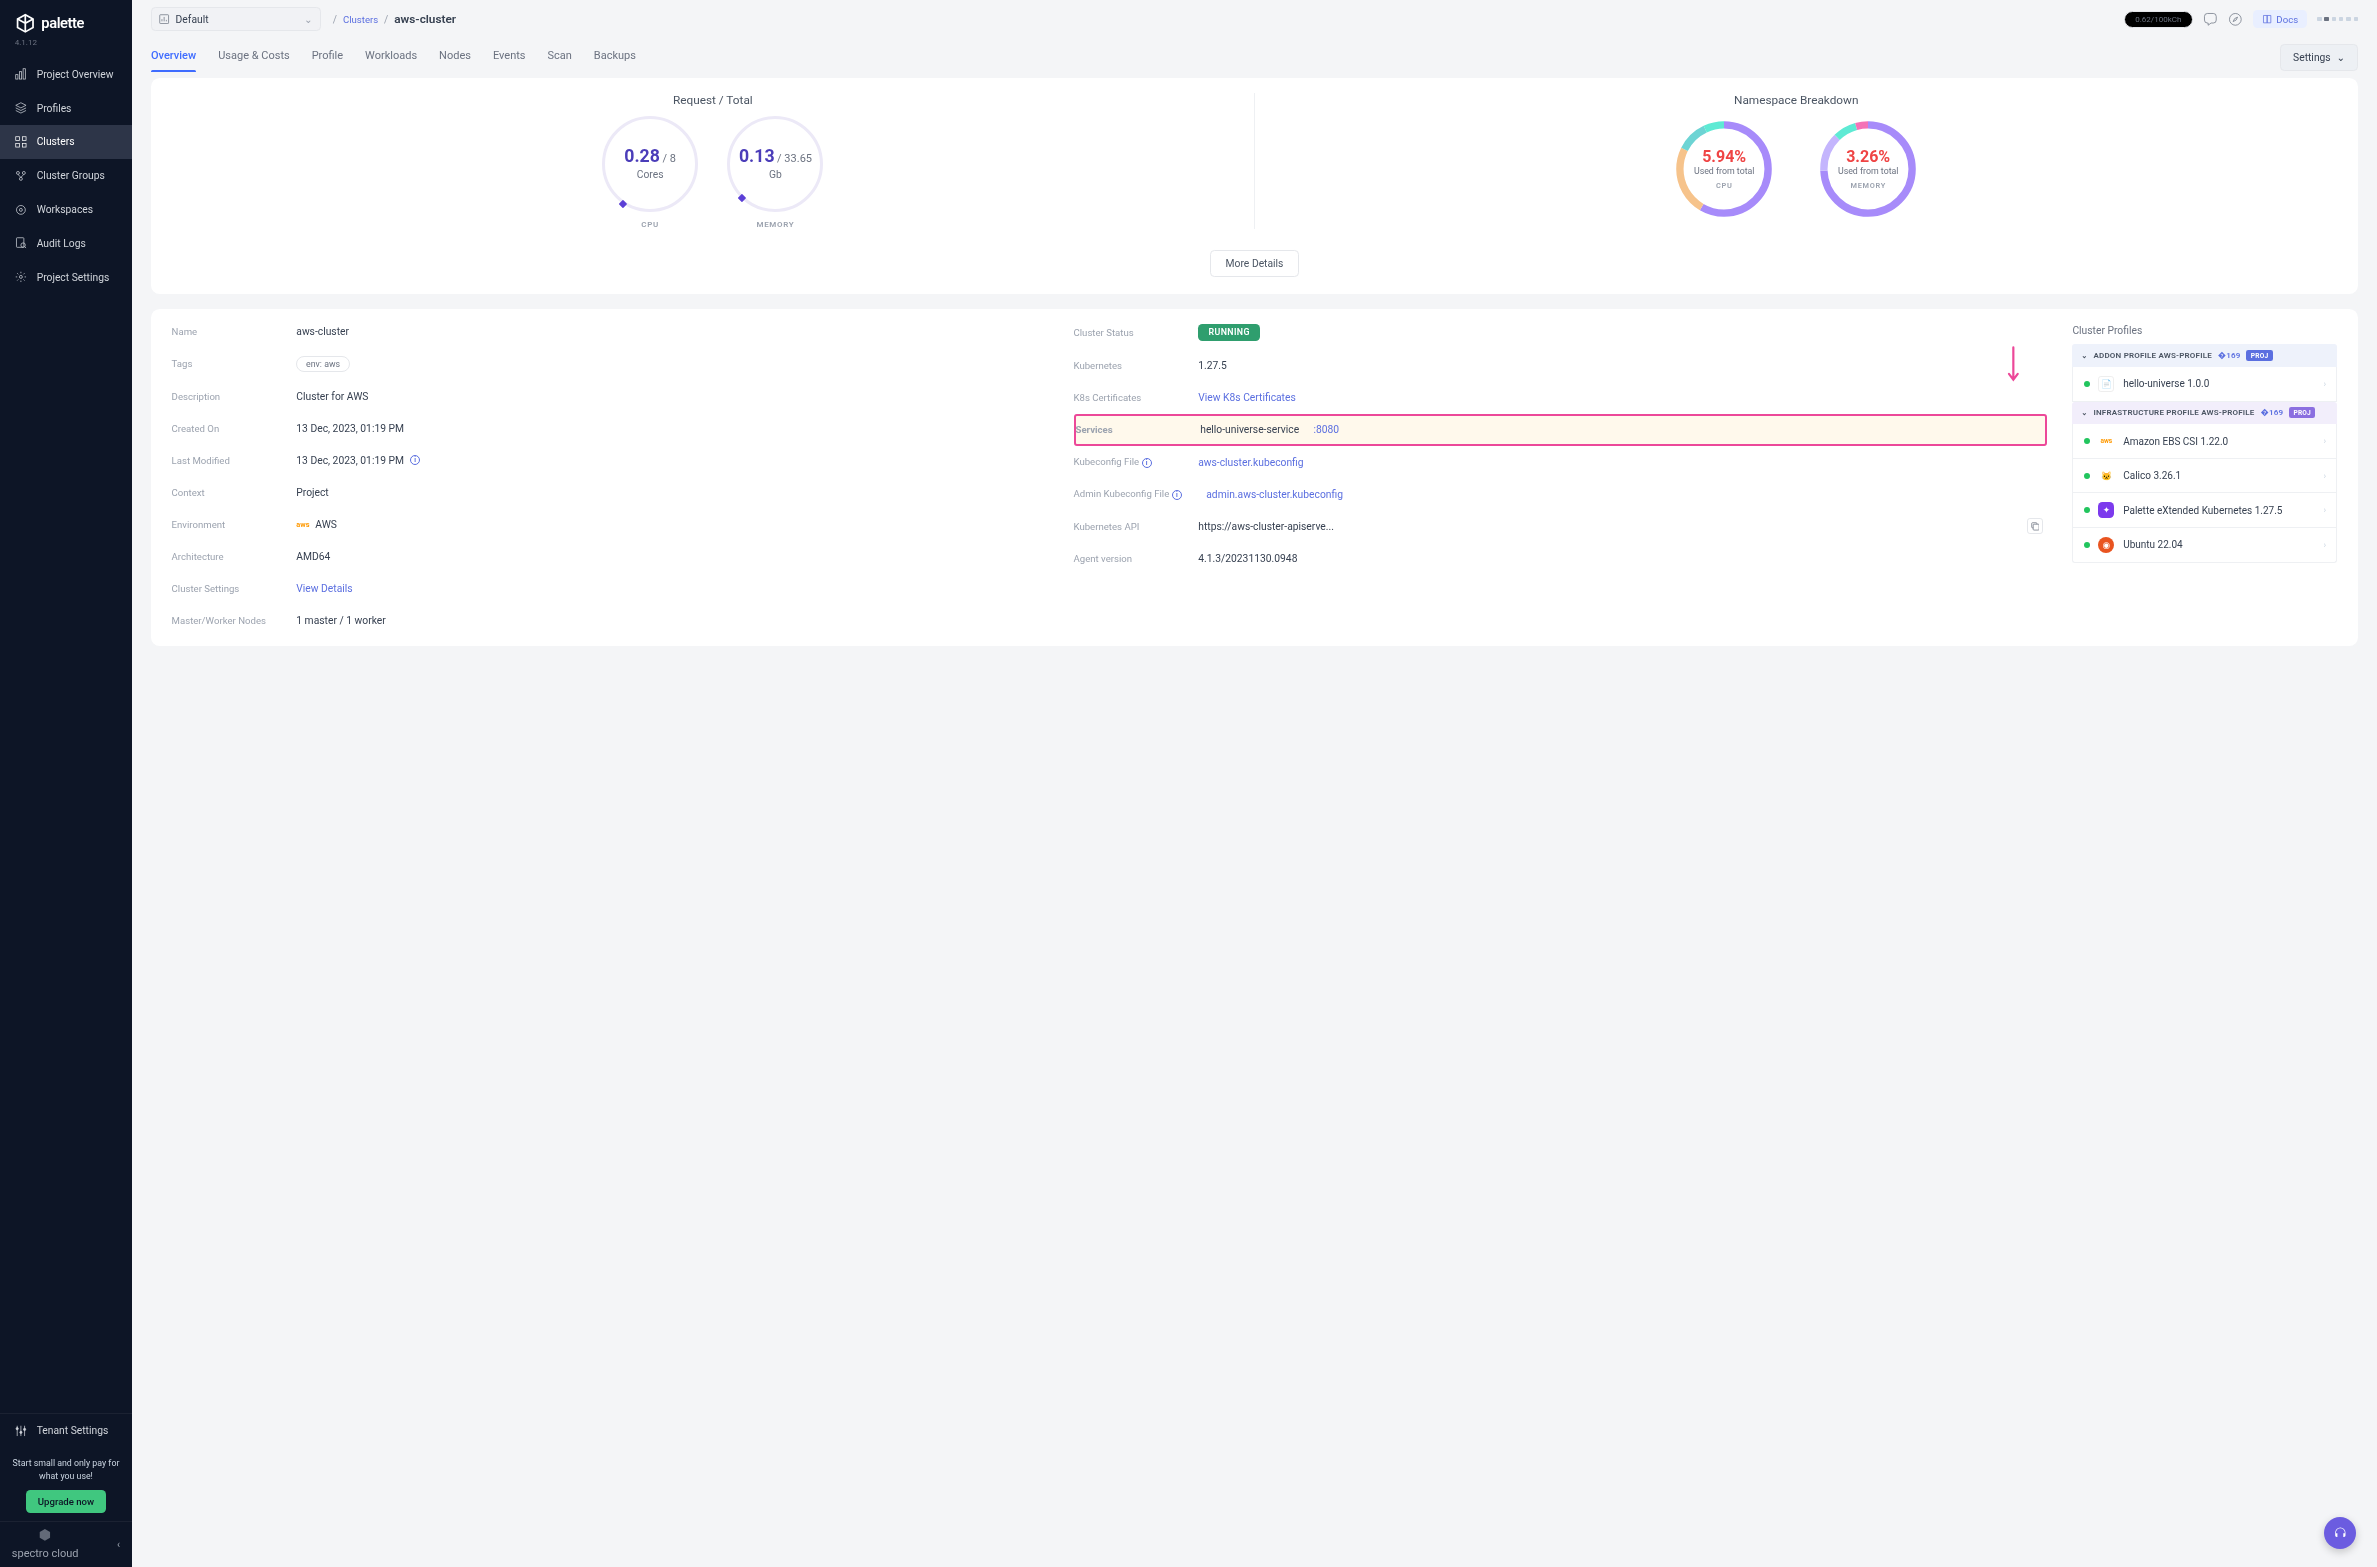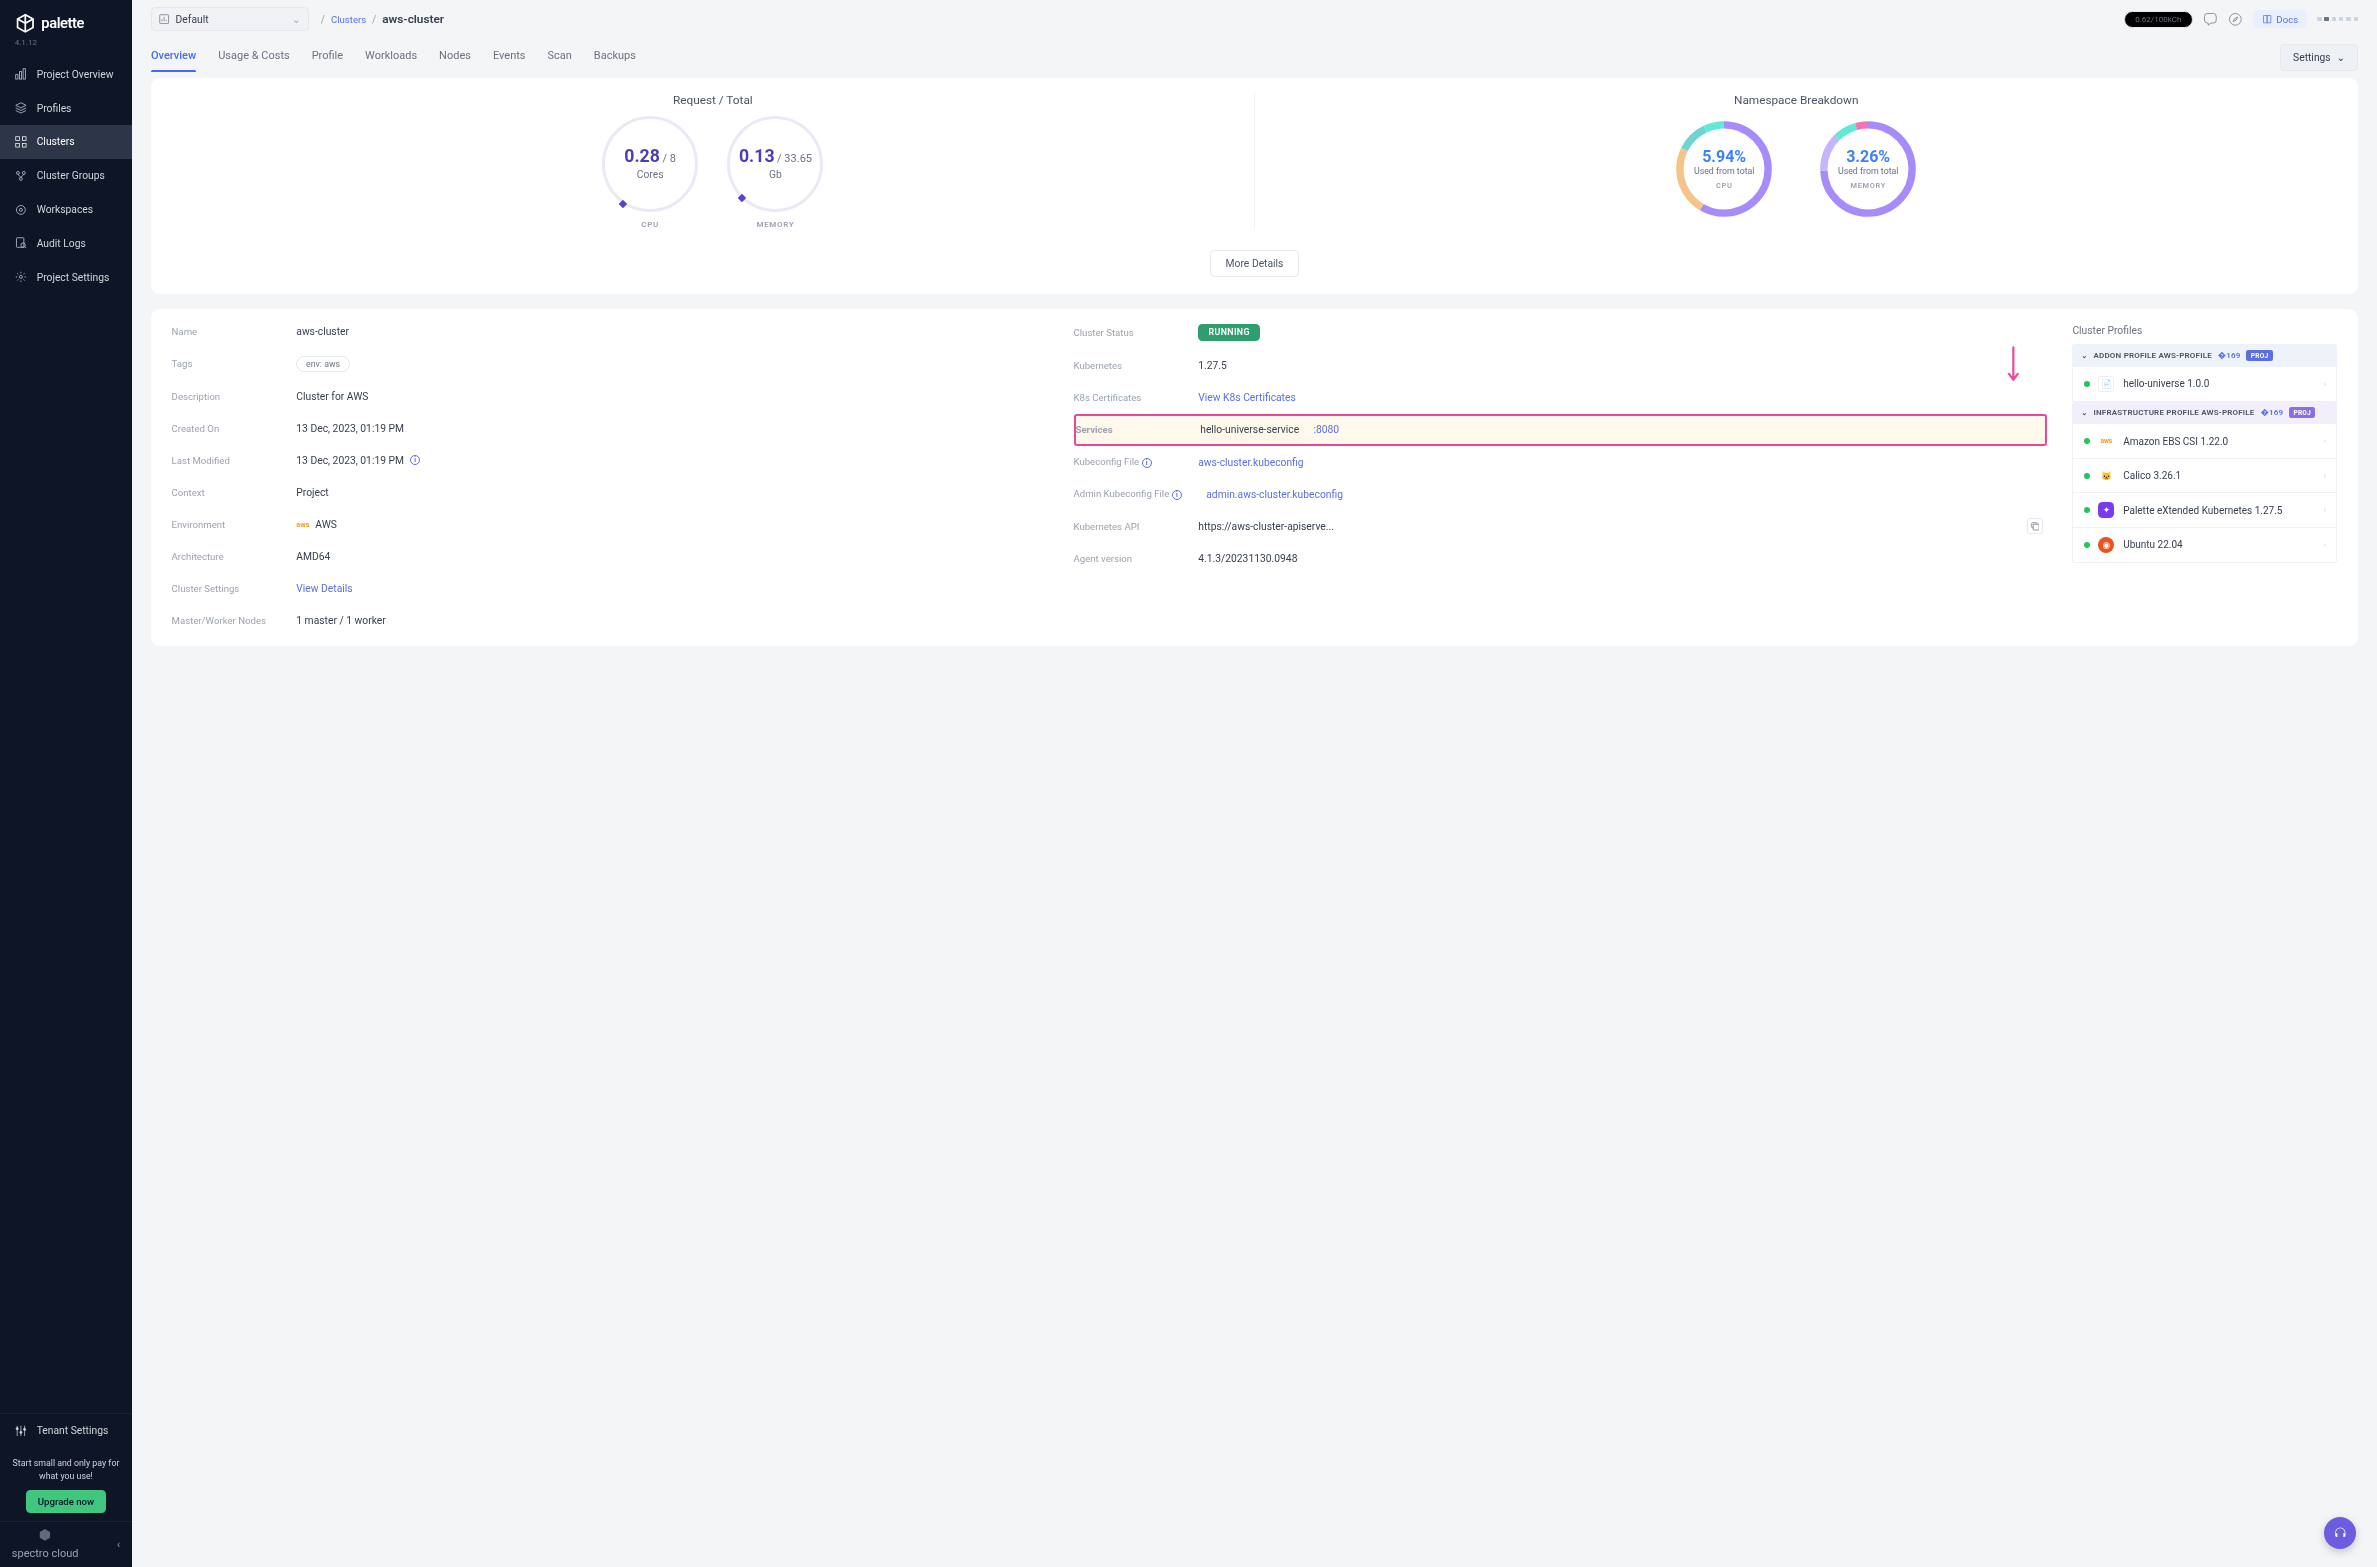--- a/index.html
+++ b/index.html
@@ -16,21 +16,21 @@
 .nav-icon { width: 13.2px; height: 13.2px; display: flex; align-items: center; justify-content: center; flex-shrink: 0;}
 .sidebar-bottom { padding: 8.8px 7.4px 7.4px; text-align: center; }
 .promo-text { color: #cbd5e1; font-size: 8.8px; line-height: 1.5; margin-bottom: 7.4px;}
 .upgrade-btn { background: #40c77f; color: #0d1526; border: none; padding: 5.9px 11.8px; border-radius: 4.4px; font-size: 9.6px; font-weight: 500; cursor: pointer;}
 .sidebar-footer { display: flex; align-items: center; justify-content: space-between; padding: 7.4px 11.8px; border-top: 0.7px solid rgba(255,255,255,0.06);}
 .footer-brand { display: flex; align-items: center; gap: 5.9px; color: #9ca3af; font-size: 11px; flex-direction: column;}
 .collapse-icon { color: #9ca3af; cursor: pointer;}
 
 .main { flex: 1; background: #f4f5f7; overflow-y: auto; border-top-left-radius: 0; display: flex; flex-direction: column; }
 .topbar { display: flex; align-items: center; padding: 7.4px 19px 0; gap: 11.8px;}
-.scope-sel { display: flex; align-items: center; gap: 5.9px; background: #f1f2f5; border: 0.7px solid #e5e7eb; border-radius: 4.4px; padding: 4.4px 7.4px; width: 158px; font-size: 10.3px; color: #374151; cursor: pointer;}
+.scope-sel { display: flex; align-items: center; gap: 5.9px; background: #f1f2f5; border: 0.7px solid #e5e7eb; border-radius: 4.4px; padding: 4.4px 7.4px; width: 170px; font-size: 10.3px; color: #374151; cursor: pointer;}
 .scope-sel .chev { margin-left: auto; color: #9ca3af;}
 .crumbs { color: #9ca3af; font-size: 10.3px; display: flex; align-items: center; gap: 5.9px;}
 .crumbs a { color: #5b6fe0; text-decoration: none; font-size: 9.6px; }
 .crumbs .cur { color: #374151; font-weight: 600; font-size: 11.8px;}
 .top-right { margin-left: auto; display: flex; align-items: center; gap: 10.3px;}
 .usage-pill { background: #000000; border: 0.7px solid #e5e7eb; border-radius: 735px; padding: 2.9px 10.3px; font-size: 8px; color: #6b7280;}
 .top-icon { width: 14.7px; height: 14.7px; color: #6b7280; cursor: pointer;}
 .docs-btn { display: flex; align-items: center; gap: 4.4px; background: #e9efff; color: #5b6fe0; padding: 3.7px 8.8px; border-radius: 4.4px; font-size: 9.6px; cursor: pointer;}
 .dot { width: 4.4px; height: 4.4px; border-radius: 0.7px; background: #cbd5e1;}
 .dots { display:flex; gap:2.9px;}
@@ -57,21 +57,21 @@
 .gauge-center { text-align:center;}
 .gauge-val { font-size: 17.7px; font-weight: 700; color: #4b3db9;}
 .gauge-tot { font-size: 11px; color: #6b7280;}
 .gauge-unit { color: #6b7280; font-size: 10.3px; margin-top: 2.9px;}
 .gauge-label { margin-top: 8.8px; font-size: 8px; letter-spacing: 0.7px; color: #9ca3af; font-weight: 600;}
 
 .ns-gauges { display: flex; justify-content: center; gap: 44px; margin-top: 11.8px;}
 .ns-ring { width: 100px; height: 100px; border-radius: 50%; position: relative; display:flex; align-items:center; justify-content:center;}
 .ns-ring svg { position:absolute; inset:0; transform: rotate(-90deg);}
 .ns-center { text-align:center;}
-.ns-pct { font-size: 16px; font-weight:700; color:#3b82f6;}
+.ns-pct { font-size: 16px; font-weight:700; color:#ef4444;}
 .ns-sub { font-size: 8.8px; color:#6b7280;}
 .ns-label { margin-top: 5.9px; font-size: 7.4px; letter-spacing: 0.7px; color:#9ca3af; font-weight: 600;}
 
 .more-btn-row { text-align:center; margin-top: 20.6px;}
 .more-btn { display:inline-block; background:#fff; border:0.7px solid #e5e7eb; padding: 5.9px 14.7px; border-radius: 4.4px; color:#4b5563; font-size:10.3px; cursor:pointer;}
 
 .details-card { display:flex; gap: 29.4px;}
 .kv-col { flex: 1; display: flex; flex-direction: column; gap: 16px;}
 .kv-col.narrow { flex: 0.9;}
 .kv-row { display: flex; align-items: center; gap: 14.7px; min-height: 16px;}

